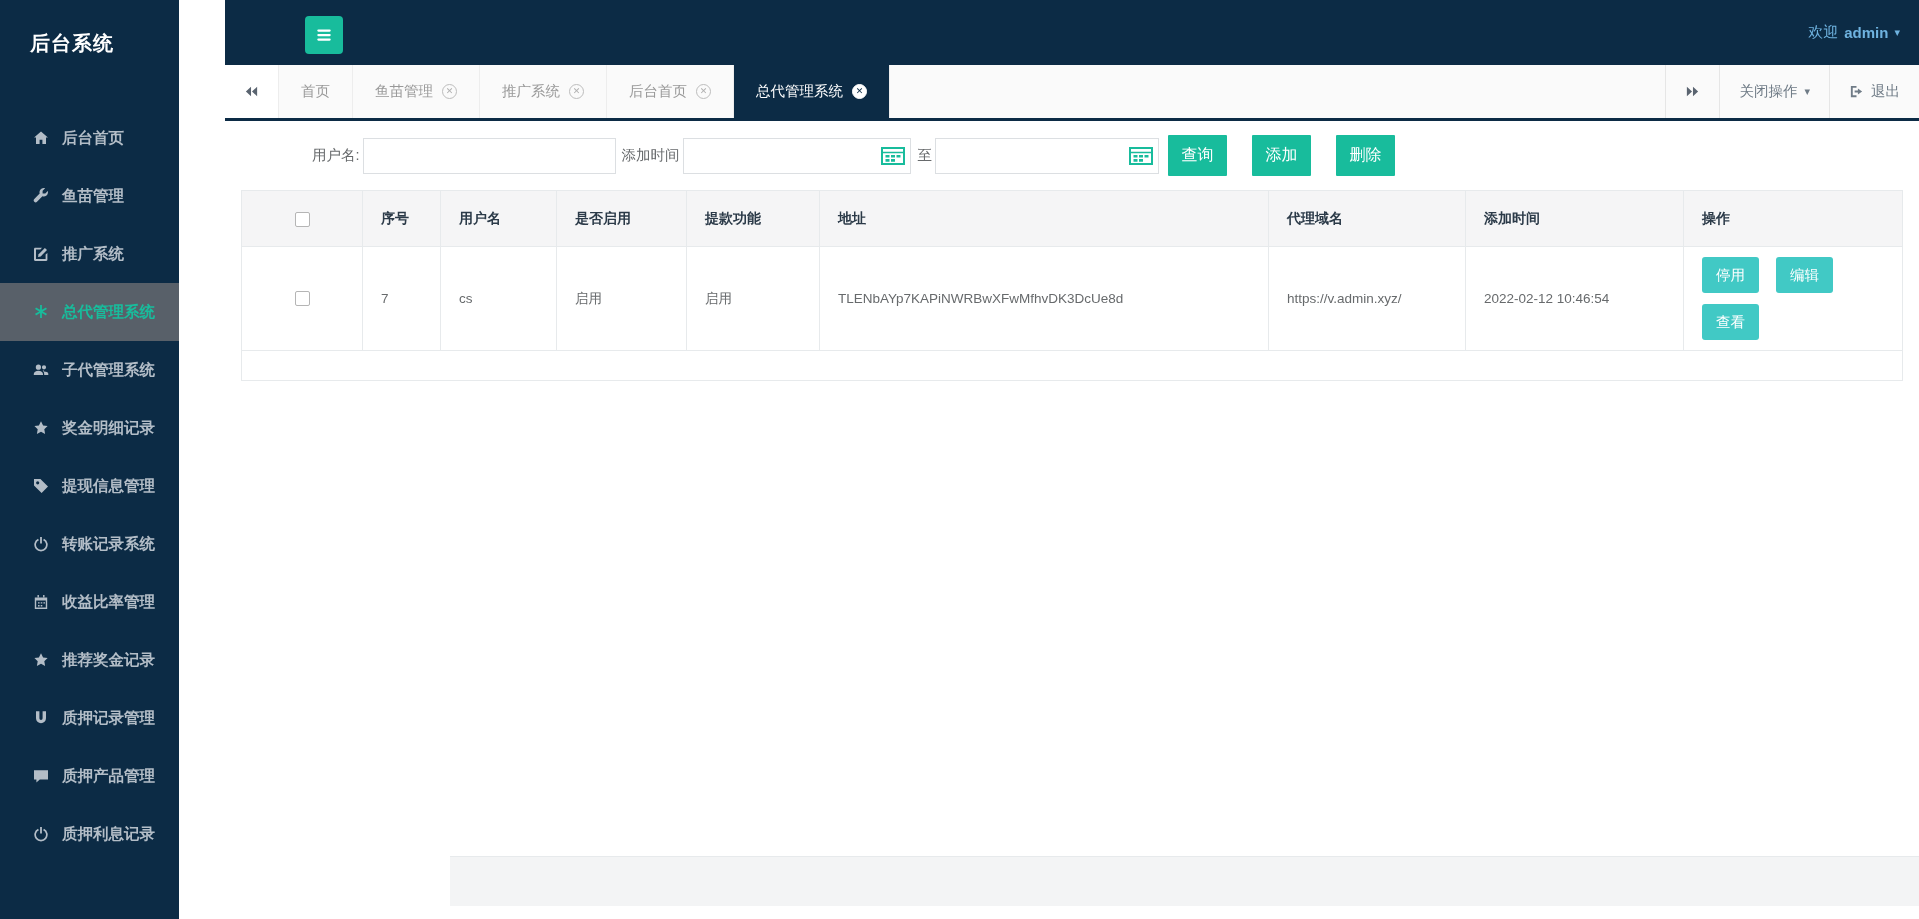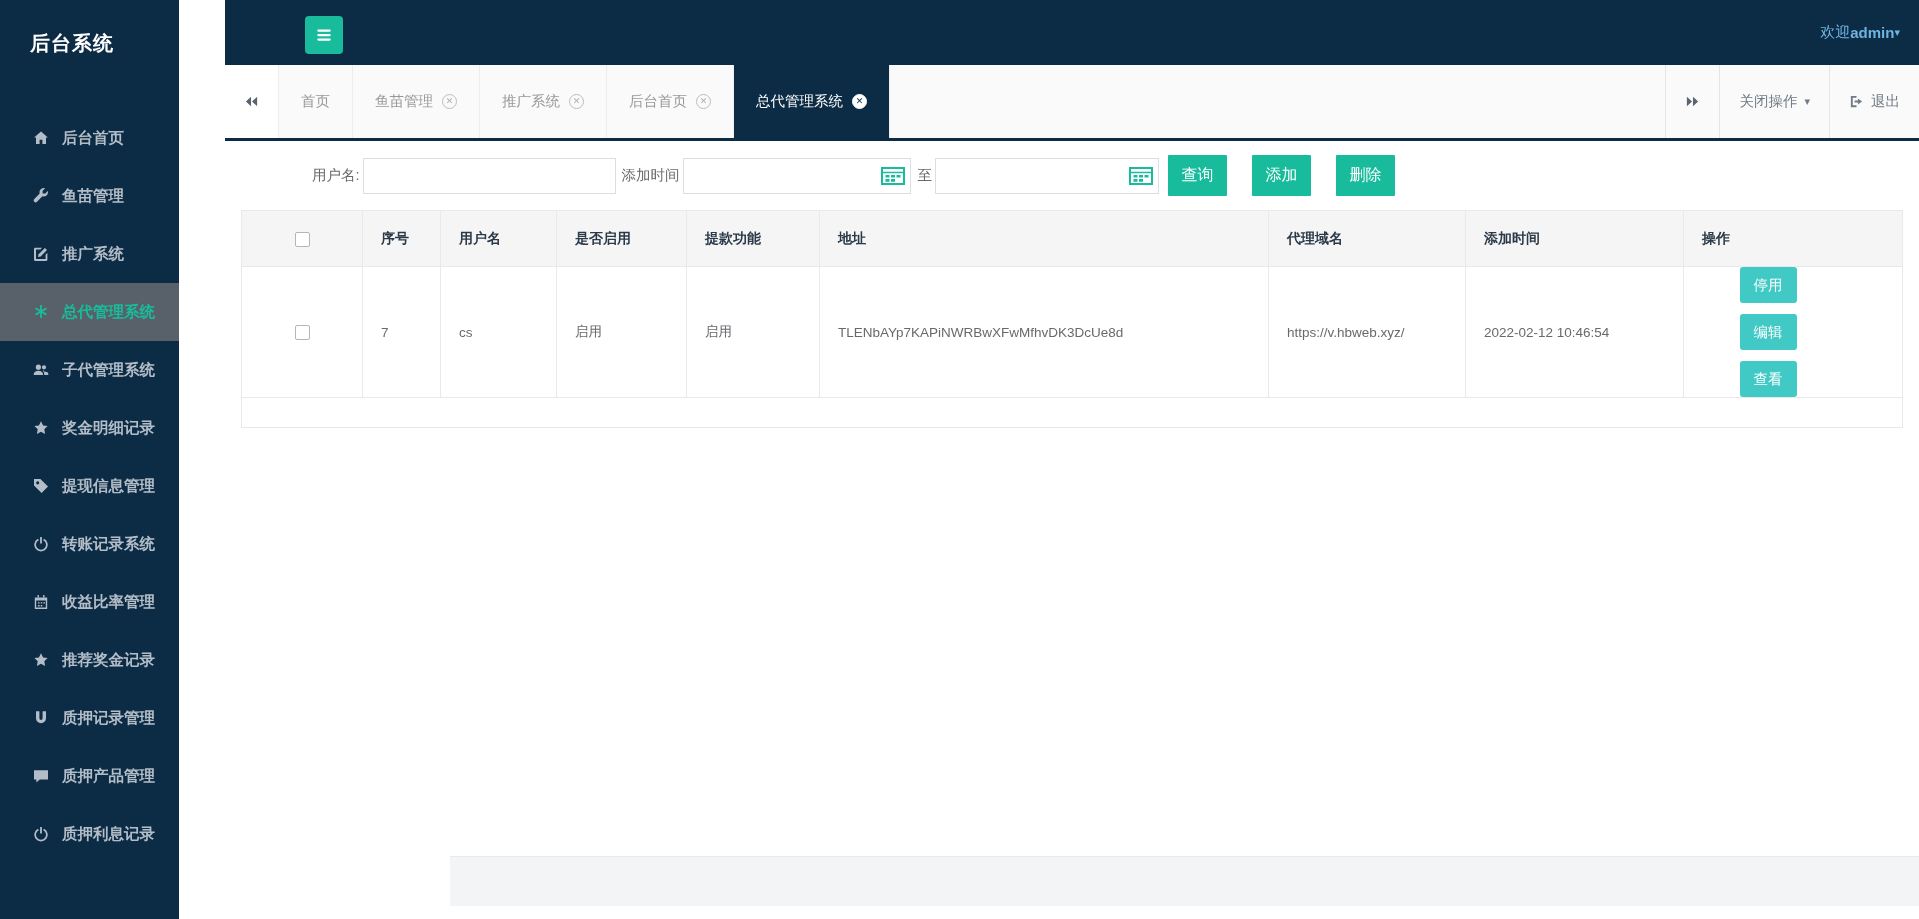--- a/index.html
+++ b/index.html
@@ -21,26 +21,26 @@
   .menu-item.active { background:#586069; color:#18bc9c; }
 
   
   .main { position:absolute; left:225px; top:0; right:0; bottom:0; }
   .topbar { height:65px; background:#0c2b45; position:relative; }
   .hamburger { position:absolute; left:80px; top:16px; width:38px; height:38px;
                background:#18bc9c; border:none; border-radius:4px; cursor:pointer;
                display:flex; align-items:center; justify-content:center; }
   .hamburger svg { width:18px; height:18px; fill:#ffffff; }
   .welcome { position:absolute; right:19px; top:0; height:65px; display:flex;
-             align-items:center; gap:0; color:#6fb3e0; font-size:15px; cursor:pointer; }
+             align-items:center; gap:6px; color:#6fb3e0; font-size:15px; cursor:pointer; }
   .welcome b { font-weight:bold; }
   .caret { font-size:11px; line-height:1; }
 
   
-  .tabbar { height:76px; background:#fafafa; border-bottom:3px solid #0c2b45;
+  .tabbar { height:56px; background:#fafafa; border-bottom:3px solid #0c2b45;
             display:flex; align-items:stretch; }
   .tab-nav { width:54px; display:flex; align-items:center; justify-content:center;
              background:#ffffff; border-right:1px solid #ededed; cursor:pointer; }
   .tab-nav svg { width:15px; height:15px; fill:#5a6470; }
   .tab { display:flex; align-items:center; gap:9px; padding:0 22px; font-size:14.5px;
          color:#999999; background:#fafafa; border-right:1px solid #ededed; cursor:pointer; }
   .tab .close { width:15px; height:15px; border-radius:50%; border:1px solid #bdbdbd;
                 color:#b0b0b0; font-size:9px; display:flex; align-items:center;
                 justify-content:center; line-height:1; }
   .tab.active { background:#0c2b45; color:#ffffff; }
@@ -75,21 +75,21 @@
   table { width:100%; table-layout:fixed; border-collapse:collapse; margin-top:14px; }
   th { height:56px; background:#f5f5f6; border:1px solid #e7eaec; font-size:14px;
        font-weight:bold; color:#2b3a48; text-align:left; padding-left:18px; }
   th.c, td.c { text-align:center; padding-left:0; }
   tr.data td { height:104px; border:1px solid #e7eaec; background:#fff; color:#676a6c;
                font-size:13.5px; padding-left:18px; }
   tr.data td.c { padding-left:0; }
   tr.empty td { height:30px; border:1px solid #e7eaec; background:#fff; }
   .cb { width:15px; height:15px; border:1px solid #b5b5b5; border-radius:2px;
         background:#fff; display:inline-block; vertical-align:middle; cursor:pointer; }
-  .actions { display:flex; flex-wrap:wrap; gap:11px 2px; width:132px; align-items:center;flex-direction:column; }
+  .actions { display:flex; flex-wrap:wrap; gap:11px 17px; width:132px; align-items:center; }
   .btn-cyan { width:57px; height:36px; background:#41c9c5; color:#fff; border:none;
               border-radius:3px; font-size:14.5px; cursor:pointer;
               font-family:"Liberation Sans","DejaVu Sans",sans-serif; }
 
   
   .footer-band { position:absolute; left:225px; right:0; bottom:13px; height:50px;
                  background:#f3f4f5; border-top:1px solid #e7eaec; }
 </style>
 </head>
 <body>
@@ -324,21 +324,21 @@
           </tr>
         </thead>
         <tbody>
           <tr class="data">
             <td class="c"><span class="cb"></span></td>
             <td>7</td>
             <td>cs</td>
             <td>启用</td>
             <td>启用</td>
             <td>TLENbAYp7KAPiNWRBwXFwMfhvDK3DcUe8d</td>
-            <td>https://v.hbweb.xyz/</td>
+            <td>https://v.admin.xyz/</td>
             <td>2022-02-12 10:46:54</td>
             <td>
               <div class="actions">
                 <button class="btn-cyan">停用</button>
                 <button class="btn-cyan">编辑</button>
                 <button class="btn-cyan">查看</button>
               </div>
             </td>
           </tr>
           <tr class="empty">

